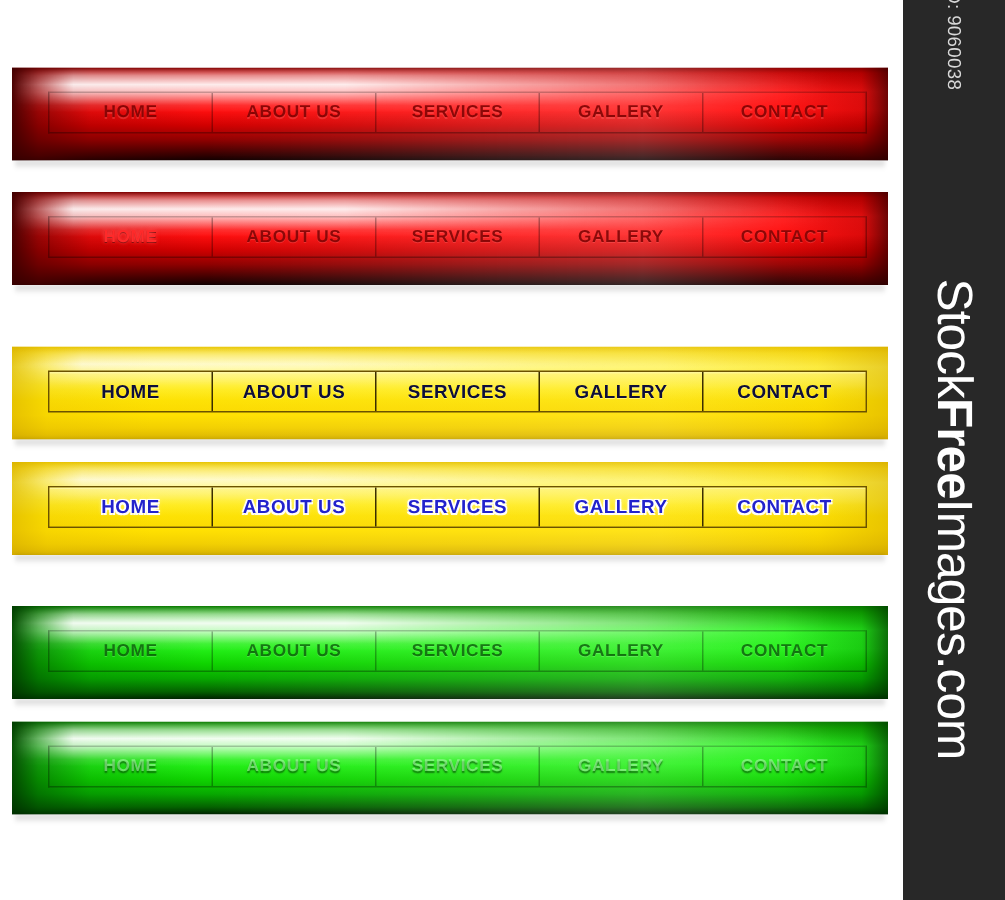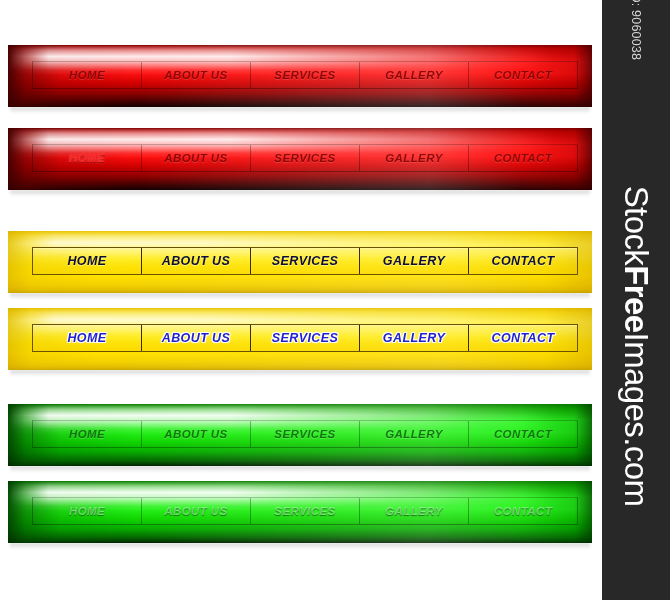--- a/index.html
+++ b/index.html
@@ -206,21 +206,20 @@
     flex: 1 1 0;
     display: flex;
     align-items: center;
     justify-content: center;
     height: 100%;
     font-size: 11.5px;
     font-weight: bold;
     letter-spacing: 0.4px;
     white-space: nowrap;
     text-align: center;
-    font-style: italic;
   }
 
   
   .style-emboss .menu {
     border: 1px solid rgba(0,0,0,0.30);
     border-top-color: rgba(0,0,0,0.22);
   }
   .style-emboss .menu-item {
     border-right: 1px solid rgba(0,0,0,0.30);
   }

